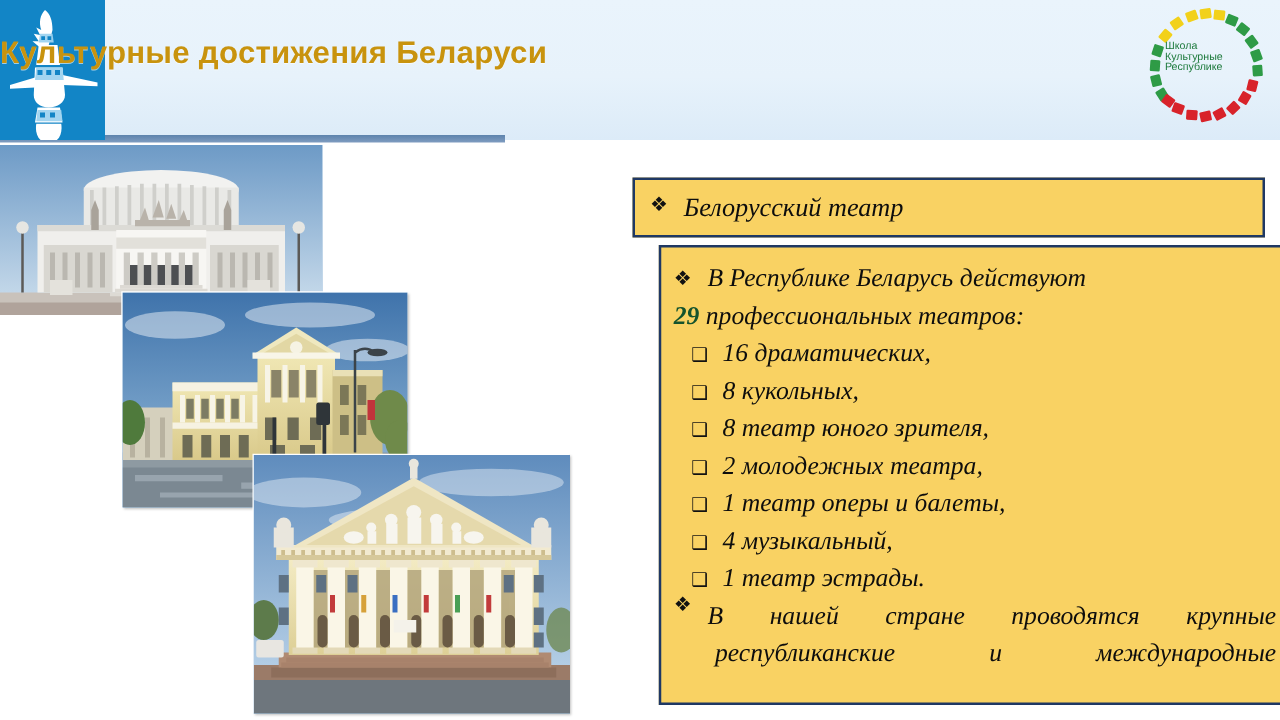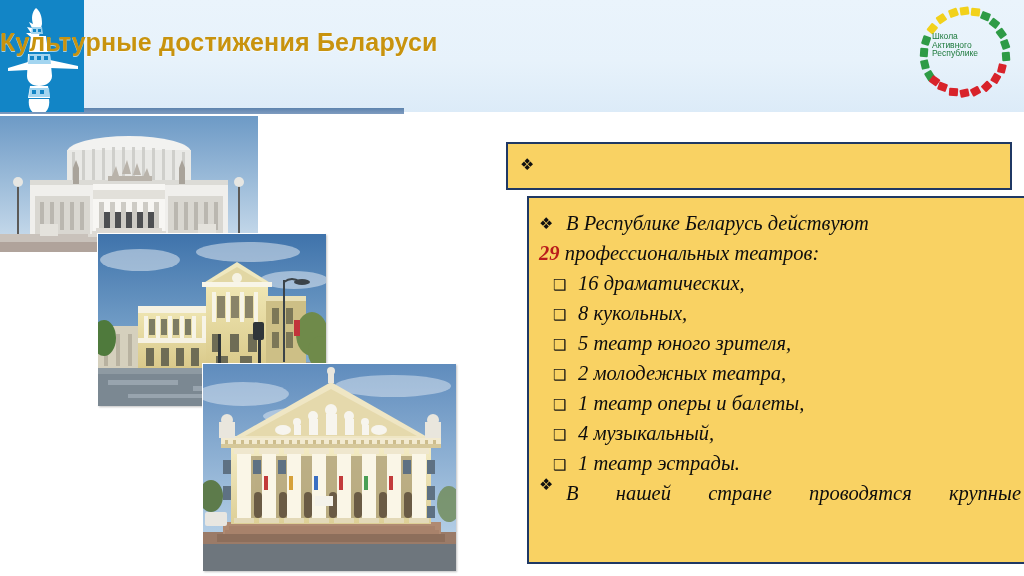--- a/index.html
+++ b/index.html
@@ -83,21 +83,21 @@
   .bullet-square{
     display:inline-block;width:19px;margin-right:6px;
     font-style:normal;font-size:15px;line-height:1;color:#111;
   }
 
   .ln{
     font-style:italic;font-size:20.5px;line-height:30px;color:#0d0d0d;
     white-space:nowrap;
   }
   .ln.sub{padding-left:14px;}
-  .red{color:#b91c1c;font-weight:bold;}
+  .red{color:#14532d;font-weight:bold;}
 
   .para{
     font-style:italic;font-size:20.5px;line-height:30px;color:#0d0d0d;
     text-align:justify;
     text-align-last:left;
     padding-left:0;
   }
   .para .body-ind{display:block;padding-left:33px;}
   .para-first{display:flex;}
   .para-first .txt{flex:1;text-align:justify;text-align-last:justify;}
@@ -168,21 +168,21 @@
           <rect x="54" y="83" width="9" height="8" rx="1" transform="rotate(152 58 87)"></rect>
           <rect x="43" y="85" width="9" height="8" rx="1" transform="rotate(168 47 89)"></rect>
           <rect x="32" y="84" width="9" height="8" rx="1" transform="rotate(184 36 88)"></rect>
           <rect x="21" y="79" width="9" height="8" rx="1" transform="rotate(200 25 83)"></rect>
           <rect x="13" y="73" width="9" height="8" rx="1" transform="rotate(216 17 77)"></rect>
         </g>
       </g>
     </svg>
     <div class="logo-text">
       <div>Школа</div>
-      <div>Активного</div>
+      <div>Культурные</div>
       <div>Республике</div>
     </div>
   </div>
 
   <div class="photo p1">
     <svg class="sky" viewBox="0 0 258 136" preserveAspectRatio="none">
       <defs>
         <linearGradient id="sky1" x1="0" y1="0" x2="0" y2="1">
           <stop offset="0" stop-color="#6d9ac6"></stop>
             <stop offset="1" stop-color="#cfe0ee"></stop>
@@ -565,20 +565,21 @@
       <g fill="#a8826b">
         <rect x="26" y="162" width="206" height="4"></rect>
           <rect x="22" y="166" width="214" height="4"></rect>
       </g>
     </svg>
   </div>
 
   <div class="ybox head">
     <div class="bx-head-line">
       <span class="bullet-diamond">❖</span>
+      <span>Белорусский театр</span>
     </div>
   </div>
 
   <div class="ybox body">
 
     <div class="ln">
       <span class="bullet-diamond">❖</span><span>В Республике Беларусь действуют</span>
     </div>
 
     <div class="ln">
@@ -586,37 +587,38 @@
       <span>профессиональных театров:</span>
     </div>
 
     <div class="ln sub">
       <span class="bullet-square">❑</span><span>16 драматических,</span>
     </div>
     <div class="ln sub">
       <span class="bullet-square">❑</span><span>8 кукольных,</span>
     </div>
     <div class="ln sub">
-      <span class="bullet-square">❑</span><span>5 театр юного зрителя,</span>
+      <span class="bullet-square">❑</span><span>8 театр юного зрителя,</span>
     </div>
     <div class="ln sub">
       <span class="bullet-square">❑</span><span>2 молодежных театра,</span>
     </div>
     <div class="ln sub">
       <span class="bullet-square">❑</span><span>1 театр оперы и балеты,</span>
     </div>
     <div class="ln sub">
       <span class="bullet-square">❑</span><span>4 музыкальный,</span>
     </div>
     <div class="ln sub">
       <span class="bullet-square">❑</span><span>1 театр эстрады.</span>
     </div>
 
     <div class="para">
       <div class="para-first">
         <span class="bullet-diamond">❖</span>
         <span class="txt">В нашей стране проводятся крупные</span>
       </div>
+      <span class="body-ind" style="text-align:justify;text-align-last:justify;">республиканские и международные</span>
     </div>
 
   </div>
 
 </div>
 
 </body></html>

